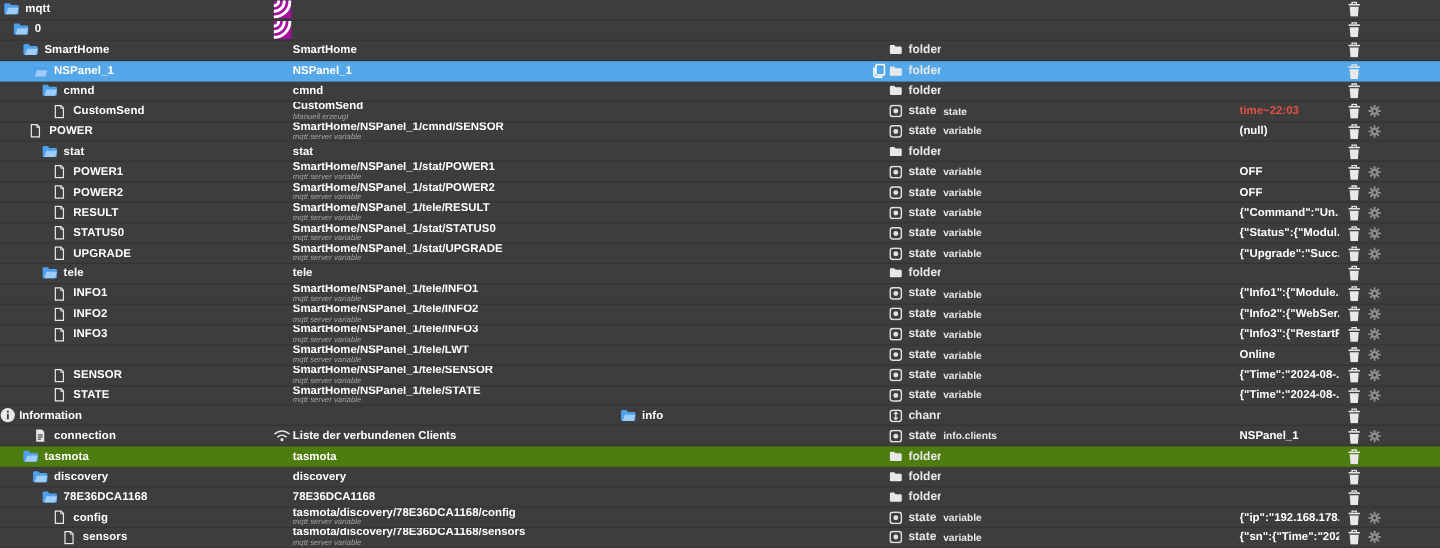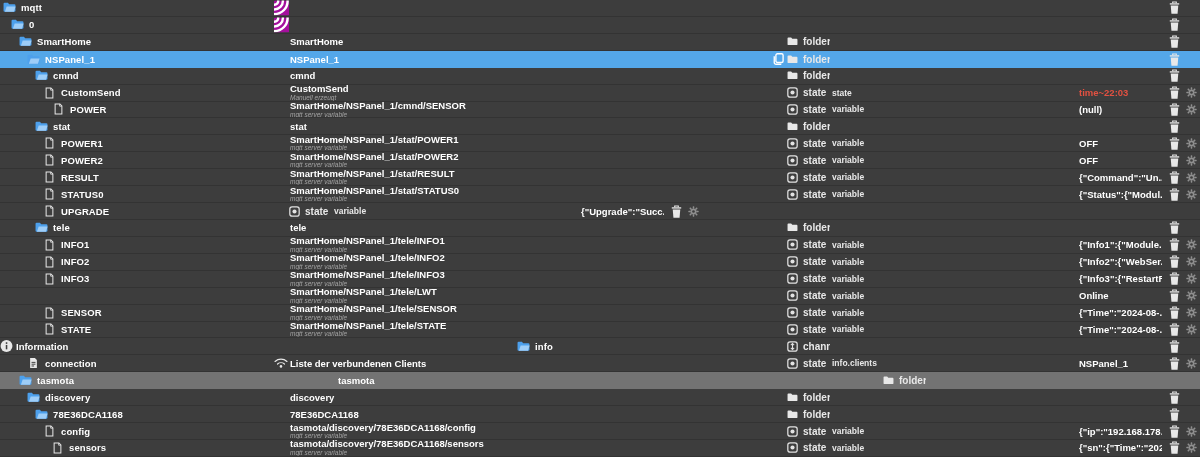--- a/index.html
+++ b/index.html
@@ -9,21 +9,21 @@
     font-family:"Liberation Sans","DejaVu Sans",sans-serif;
     -webkit-font-smoothing:antialiased;
   }
   #objects-tree{width:1200px;height:457px;overflow:hidden;}
   .row{
     display:flex;align-items:stretch;
     height:16.93px;box-sizing:border-box;
     border-bottom:1px solid rgba(0,0,0,0.16);
   }
   .cell{display:flex;align-items:center;overflow:hidden;white-space:nowrap;box-sizing:border-box;}
-  .tree{width:274px;flex:none;cursor:pointer;}
+  .tree{width:228px;flex:none;cursor:pointer;}
   .ticon{width:13px;flex:none;display:flex;align-items:center;justify-content:center;}
   .tlabel{font-size:9.5px;font-weight:bold;color:#ffffff;margin-left:5px;letter-spacing:.1px;}
   .name{width:498px;flex:none;position:relative;padding-left:16px;}
   .nicon{position:absolute;left:0;top:50%;transform:translateY(-50%);width:15px;display:flex;align-items:center;}
   .ntext{display:flex;flex-direction:column;justify-content:center;line-height:1;min-width:0;}
   .nmain{font-size:9.5px;font-weight:bold;color:#ffffff;line-height:9px;}
   .nsub{font-size:6.5px;font-style:italic;color:#a2a2a2;line-height:6.5px;margin-top:1.5px;}
   .type{width:58px;flex:none;}
   .copy-slot{width:14px;flex:none;display:flex;align-items:center;}
   .type-icon{width:13px;flex:none;display:flex;align-items:center;justify-content:center;}
@@ -295,21 +295,21 @@
               <rect x="6.9" y="0.4" width="2.2" height="3.6" rx="0.7" transform="rotate(225 8 8)"></rect>
               <rect x="6.9" y="0.4" width="2.2" height="3.6" rx="0.7" transform="rotate(270 8 8)"></rect>
               <rect x="6.9" y="0.4" width="2.2" height="3.6" rx="0.7" transform="rotate(315 8 8)"></rect>
             </g>
             <circle cx="8" cy="8" r="1.9" fill="#3d3d3d"></circle>
           </svg>
         </span>
     </div>
   </div>
     <div class="row">
-    <div class="cell tree" style="padding-left: 52px;">
+    <div class="cell tree" style="padding-left: 23px;">
       <span class="ticon">
           <svg width="9" height="12" viewBox="0 0 16 20">
             <path d="M2 1 h8.5 L14 4.5 V19 H2 z" fill="none" stroke="#e8e8e8" stroke-width="1.8"></path>
             <path d="M10 1 v4 h4" fill="none" stroke="#e8e8e8" stroke-width="1.4"></path>
           </svg>
         </span>
       <span class="tlabel">POWER</span>
     </div>
     <div class="cell name">
 
@@ -511,21 +511,21 @@
           <svg width="9" height="12" viewBox="0 0 16 20">
             <path d="M2 1 h8.5 L14 4.5 V19 H2 z" fill="none" stroke="#e8e8e8" stroke-width="1.8"></path>
             <path d="M10 1 v4 h4" fill="none" stroke="#e8e8e8" stroke-width="1.4"></path>
           </svg>
         </span>
       <span class="tlabel">RESULT</span>
     </div>
     <div class="cell name">
 
       <div class="ntext">
-        <div class="nmain">SmartHome/NSPanel_1/stat/RESULT</div>
+        <div class="nmain">SmartHome/NSPanel_1/tele/RESULT</div>
         <div class="nsub">mqtt server variable</div>
       </div>
     </div>
     <div class="cell type">
       <span class="copy-slot"></span>
       <span class="type-icon">
           <svg width="11" height="11" viewBox="0 0 16 16">
             <rect x="1.2" y="1.2" width="13.6" height="13.6" rx="3.2" fill="none" stroke="#e2e2e2" stroke-width="1.8"></rect>
             <circle cx="8" cy="8" r="3" fill="#e2e2e2"></circle>
           </svg>
@@ -617,20 +617,27 @@
   </div>
     <div class="row">
     <div class="cell tree" style="padding-left: 43px; align-items: center;">
       <span class="ticon">
           <svg width="9" height="12" viewBox="0 0 16 20">
             <path d="M2 1 h8.5 L14 4.5 V19 H2 z" fill="none" stroke="#e8e8e8" stroke-width="1.8"></path>
             <path d="M10 1 v4 h4" fill="none" stroke="#e8e8e8" stroke-width="1.4"></path>
           </svg>
         </span>
       <span class="tlabel">UPGRADE</span>
+    </div>
+    <div class="cell name">
+
+      <div class="ntext">
+        <div class="nmain">SmartHome/NSPanel_1/stat/UPGRADE</div>
+        <div class="nsub">mqtt server variable</div>
+      </div>
     </div>
     <div class="cell type">
       <span class="copy-slot"></span>
       <span class="type-icon">
           <svg width="11" height="11" viewBox="0 0 16 16">
             <rect x="1.2" y="1.2" width="13.6" height="13.6" rx="3.2" fill="none" stroke="#e2e2e2" stroke-width="1.8"></rect>
             <circle cx="8" cy="8" r="3" fill="#e2e2e2"></circle>
           </svg>
         </span>
       <span class="type-label">state</span>
@@ -1136,21 +1143,21 @@
               <rect x="6.9" y="0.4" width="2.2" height="3.6" rx="0.7" transform="rotate(180 8 8)"></rect>
               <rect x="6.9" y="0.4" width="2.2" height="3.6" rx="0.7" transform="rotate(225 8 8)"></rect>
               <rect x="6.9" y="0.4" width="2.2" height="3.6" rx="0.7" transform="rotate(270 8 8)"></rect>
               <rect x="6.9" y="0.4" width="2.2" height="3.6" rx="0.7" transform="rotate(315 8 8)"></rect>
             </g>
             <circle cx="8" cy="8" r="1.9" fill="#3d3d3d"></circle>
           </svg>
         </span>
     </div>
   </div>
-    <div class="row" style="background: #737373; border-bottom: none; gap: 48px;">
+    <div class="row" style="background: #4d7c0f; border-bottom: none;">
     <div class="cell tree" style="padding-left: 19px;">
       <span class="ticon">
           <svg width="13" height="11" viewBox="0 0 24 20">
             <path d="M1 3 a2 2 0 0 1 2-2 h6 l2.5 3 H21 a2 2 0 0 1 2 2 v10 a2 2 0 0 1-2 2 H3 a2 2 0 0 1-2-2 z" fill="#4da0ec"></path>
             <path d="M3.5 18 L6.8 8.2 h16.4 l-3 9.8 z" fill="#9ecdf7"></path>
           </svg>
         </span>
       <span class="tlabel">tasmota</span>
     </div>
     <div class="cell name">

